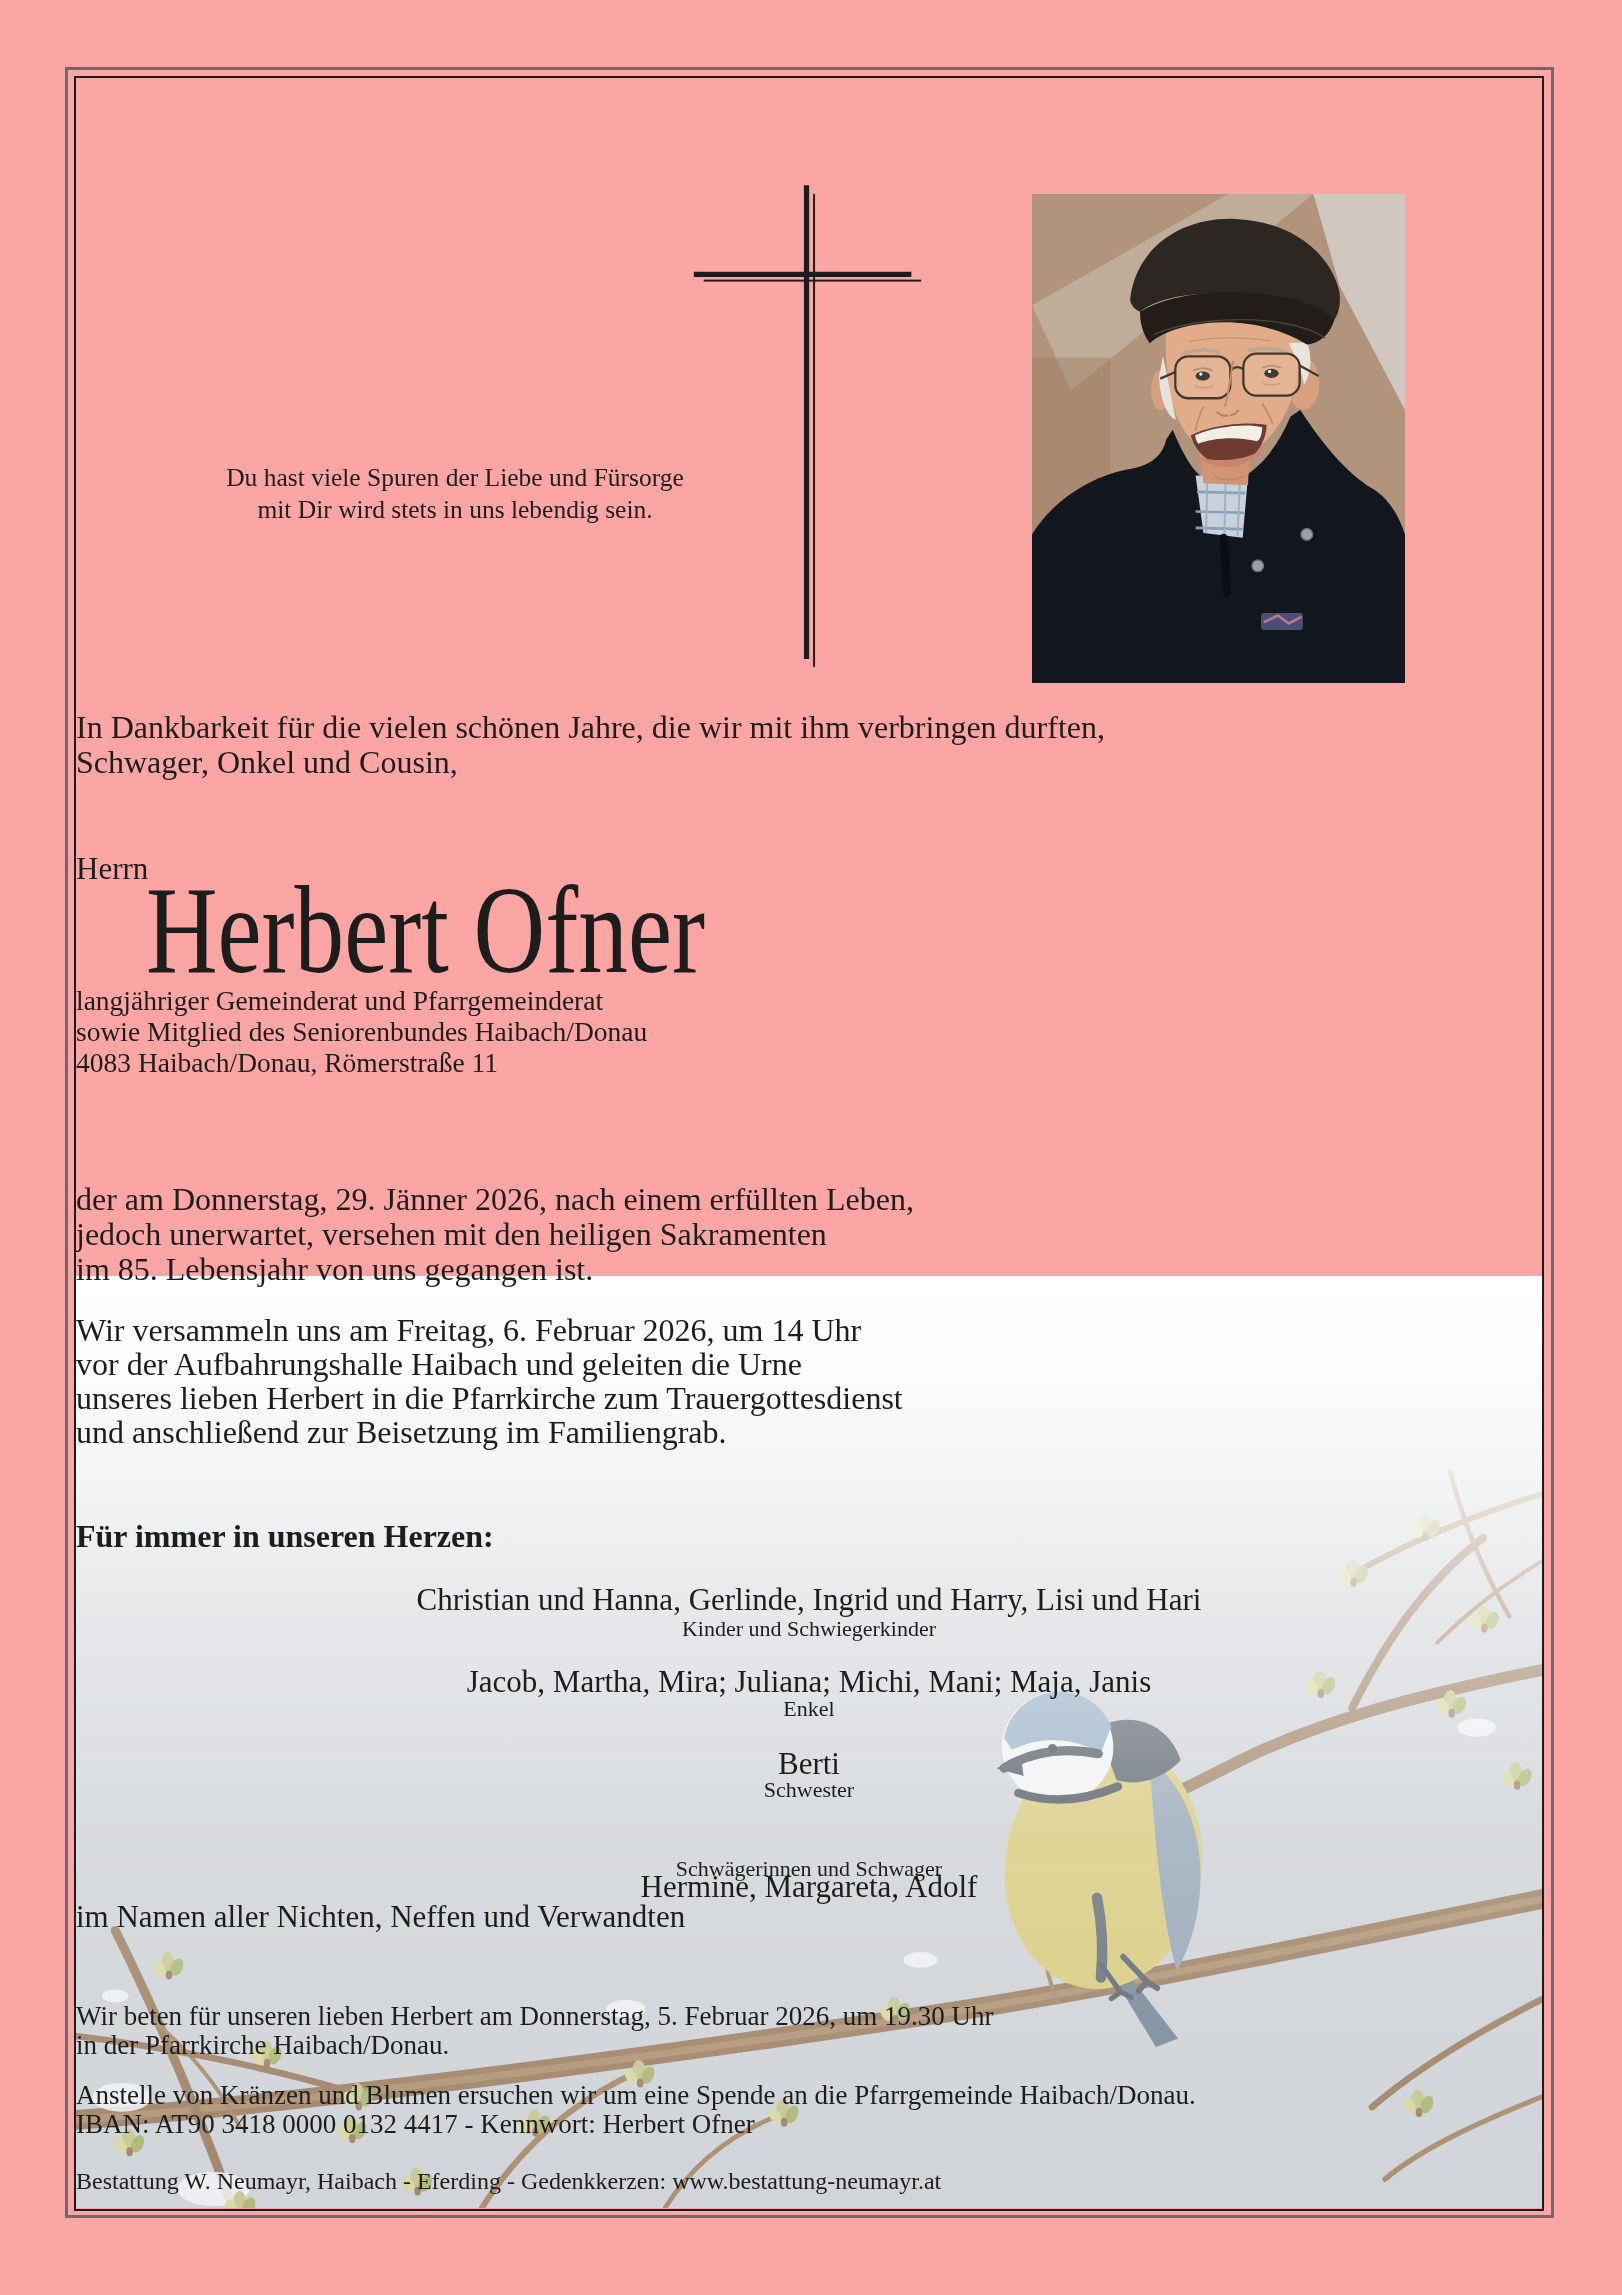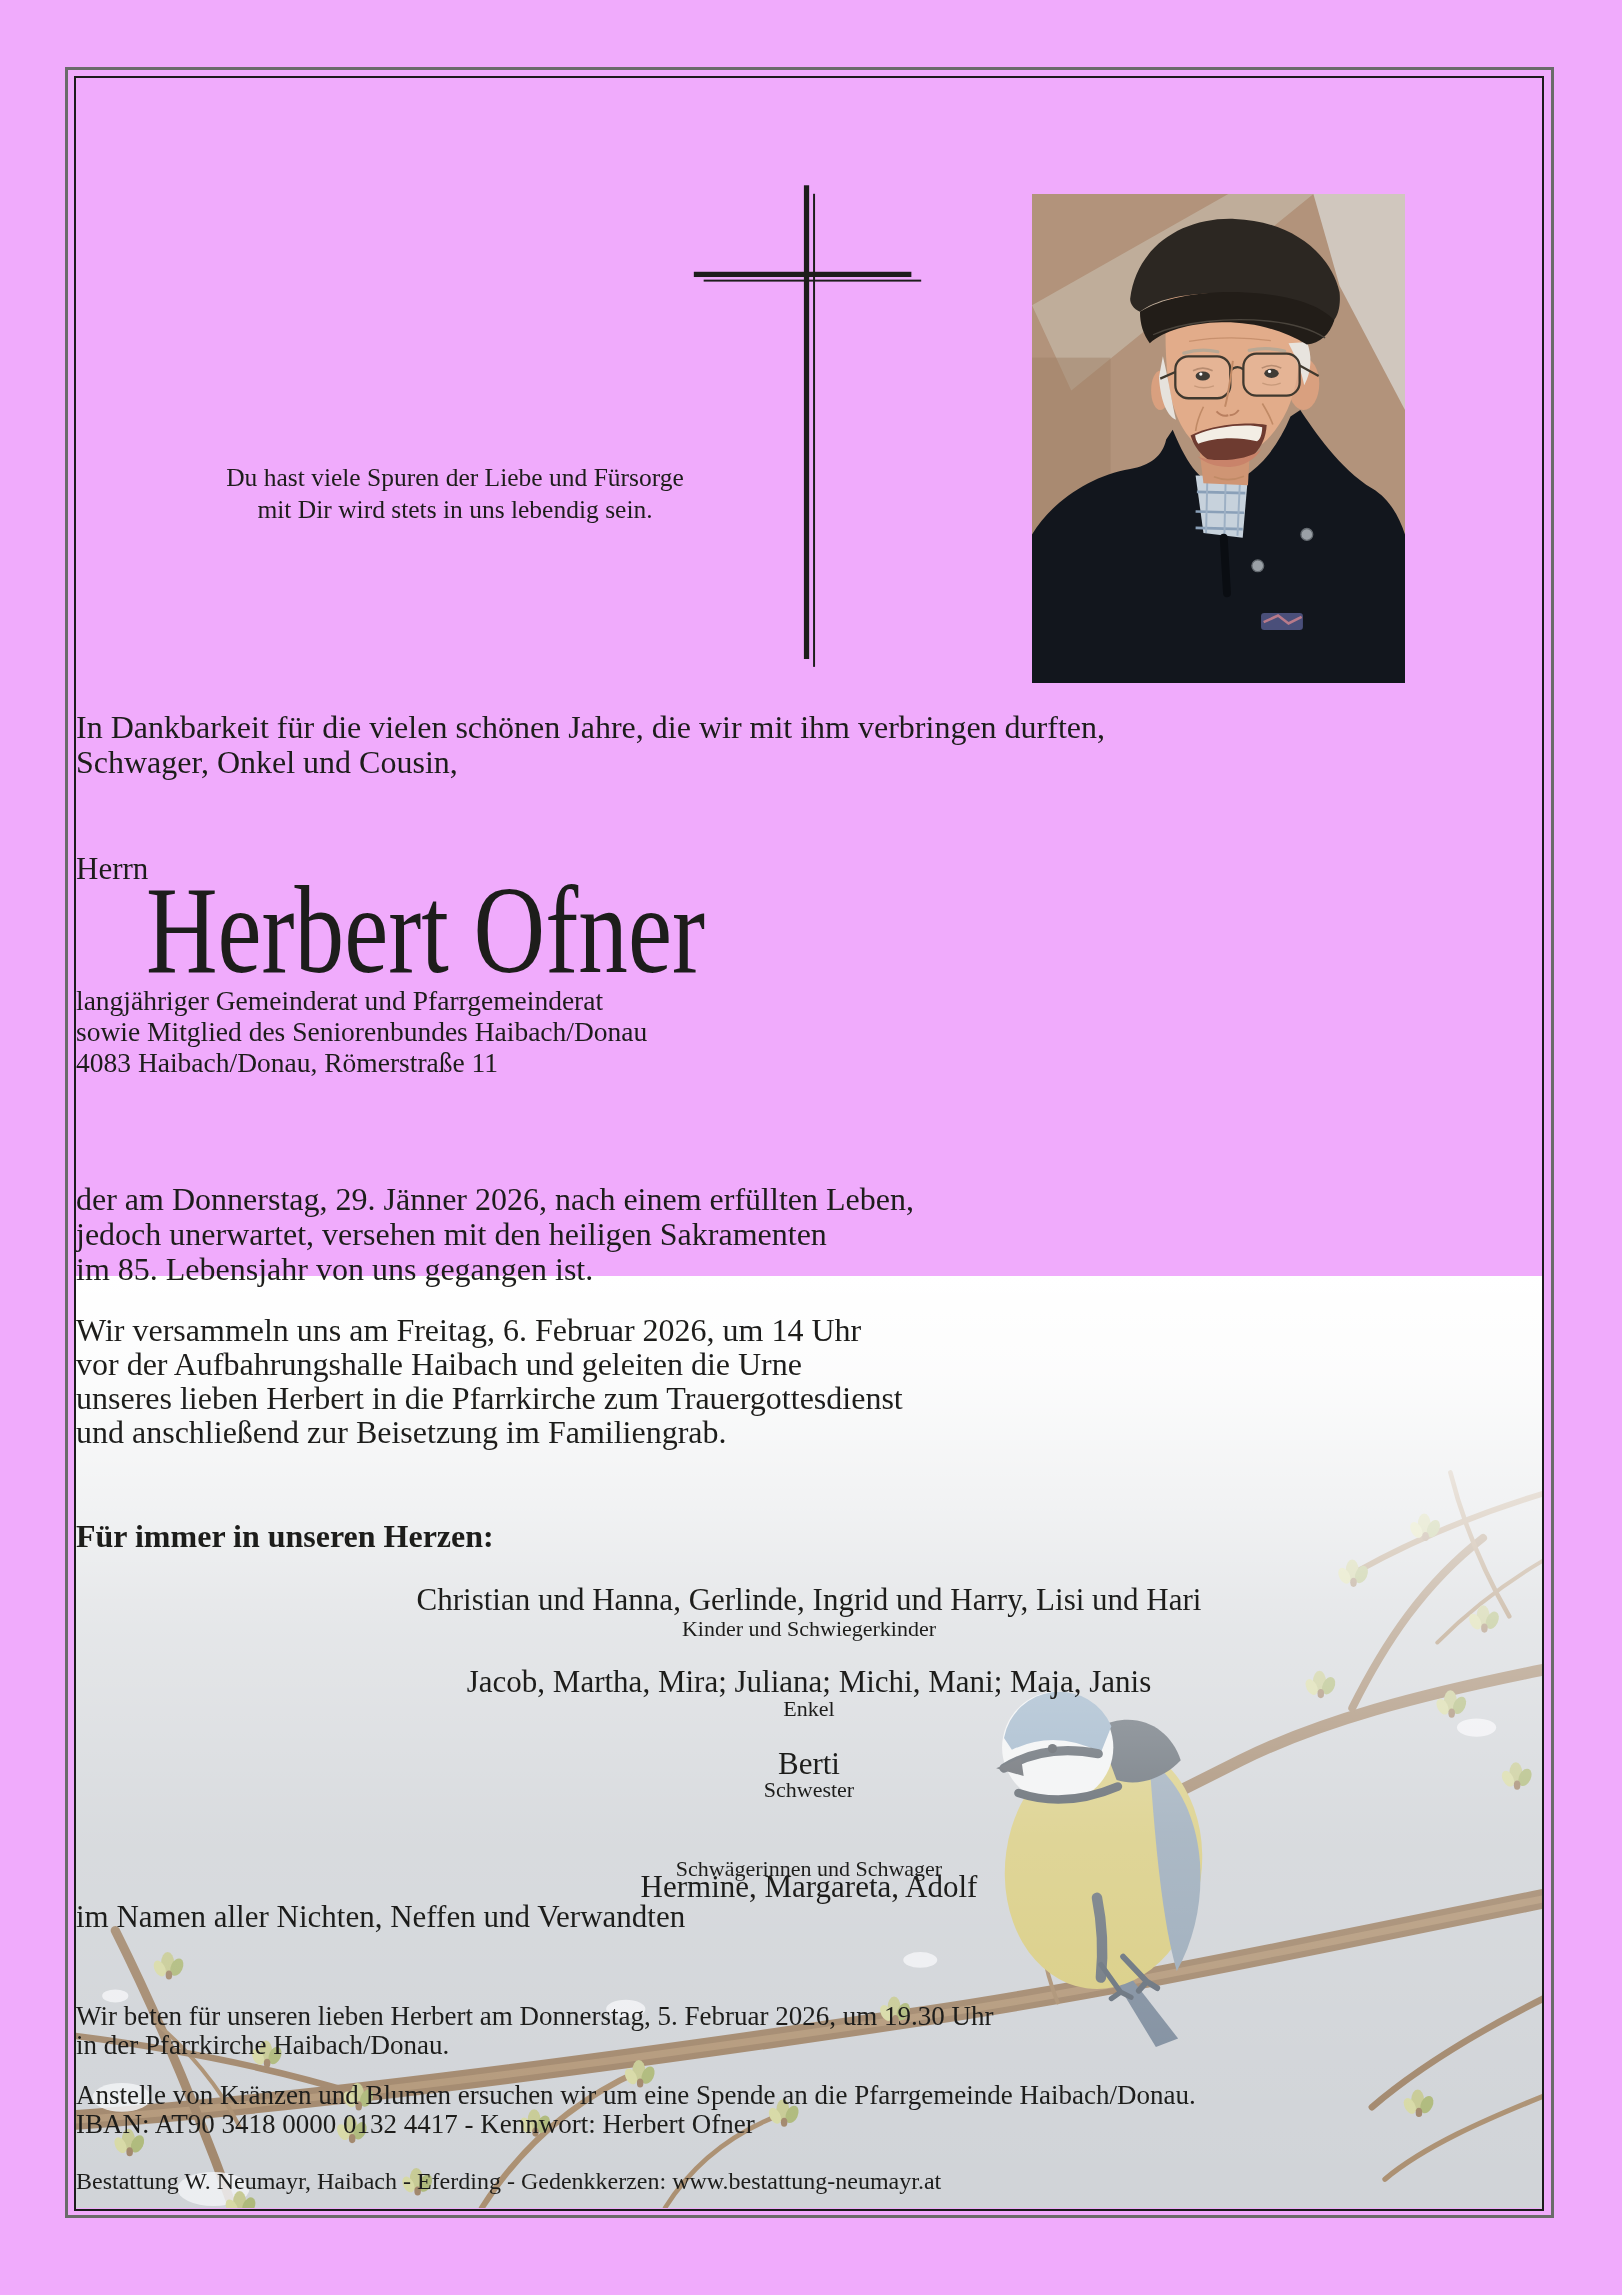--- a/index.html
+++ b/index.html
@@ -1,16 +1,16 @@
 <!DOCTYPE html>
 <html style="font-size:10.5px"><head>
 <meta charset="utf-8">
 <style>
   html,body{margin:0;padding:0;background:#ffffff;}
-  .page{position:relative;width:1622px;height:2295px;background:#f0abfc;overflow:hidden;
+  .page{position:relative;width:1622px;height:2295px;background:#fca5a5;overflow:hidden;
         font-family:"Liberation Serif","DejaVu Serif",serif;color:#1d1d1b;}
   
   .frame-outer{position:absolute;left:65px;top:67px;width:1483px;height:2145px;
                border:3.9px solid #6a6b6a;z-index:5;pointer-events:none;}
   .frame-inner{position:absolute;left:74px;top:76px;width:1466px;height:2131px;
                border:2px solid #1c1c1c;z-index:5;pointer-events:none;}
   
   .bg-scene{position:absolute;left:76px;top:1276px;width:1466px;height:932px;z-index:1;}
   .bg-scene svg{display:block;width:100%;height:100%;}
   

